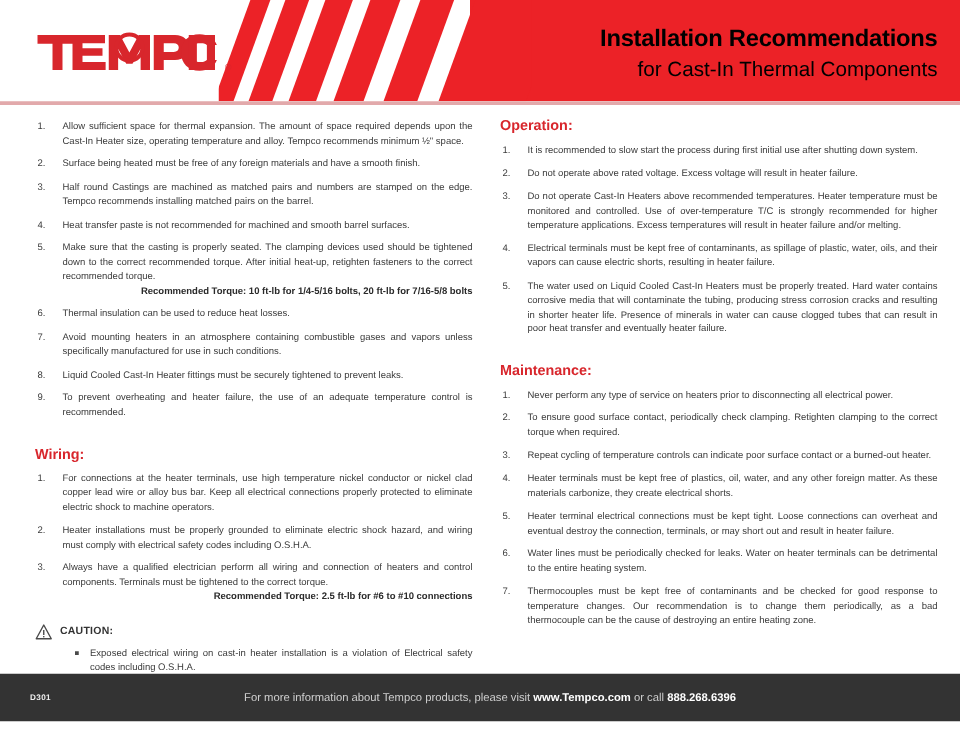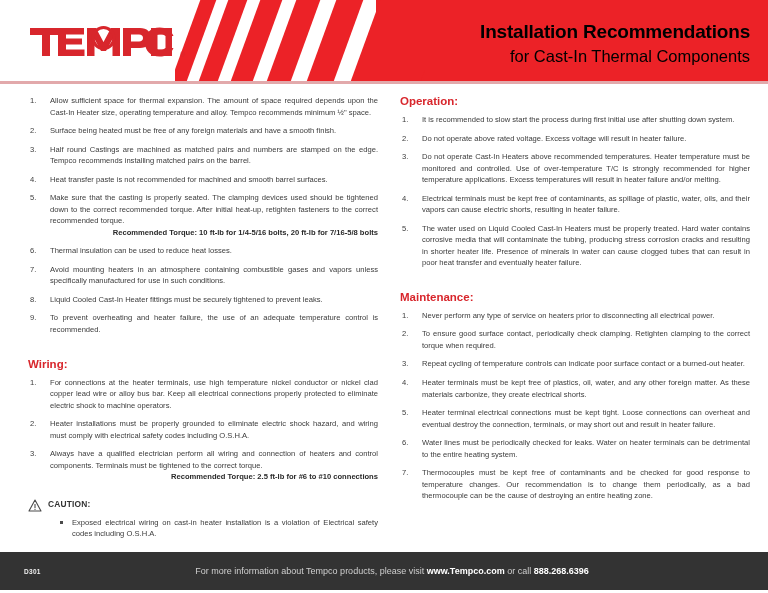--- a/index.html
+++ b/index.html
@@ -197,21 +197,21 @@
     left: 0;
     top: 4px;
     width: 3px;
     height: 3px;
     background: #4a4a4a;
   }
 
   
   .footer {
     position: absolute;
-    bottom: 3px;
+    bottom: 16px;
     left: 0;
     width: 100%;
     height: 38px;
     background: #333333;
     display: flex;
     align-items: center;
   }
   .footer-code {
     position: absolute;
     left: 24px;

